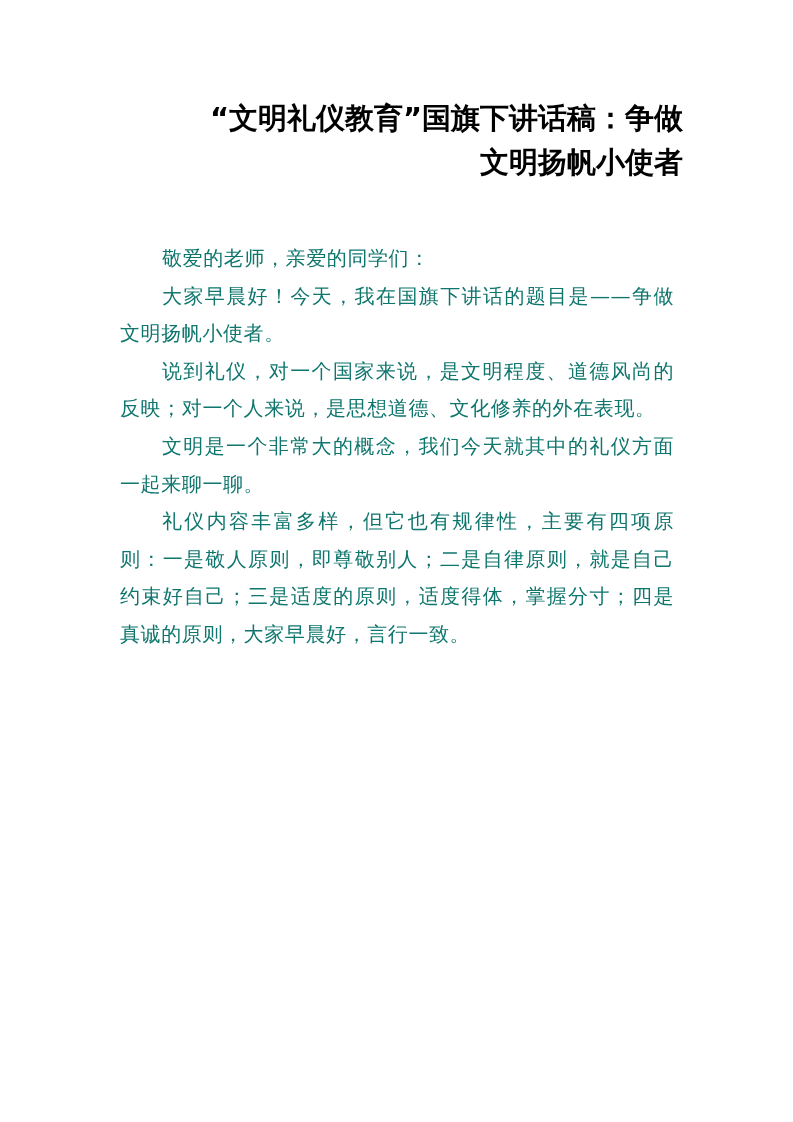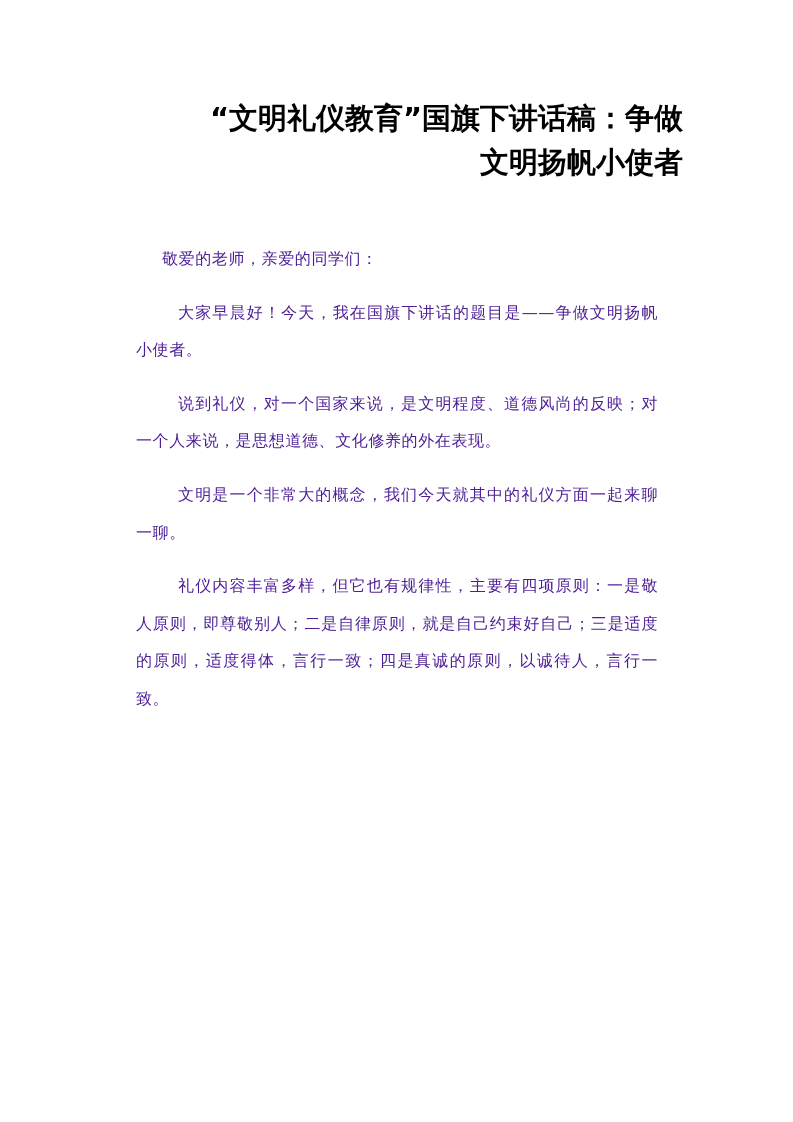--- a/index.html
+++ b/index.html
@@ -35,41 +35,41 @@
     letter-spacing: 0px;
     margin: 0;
     color: #000000;
   }
   .title span { display: block; white-space: nowrap; }
   .body {
     position: absolute;
     left: 120px;
     top: 240px;
     width: 554px;
-    font-size: 16px;
+    font-size: 20px;
     line-height: 37.6px;
     letter-spacing: 0.6px;
     text-align: justify;
-    color: #4c1d95;
+    color: #0f766e;
   }
   .body p {
-    margin: 16px;
+    margin: 0;
     text-indent: 42px;
   }
   .body p.salutation { margin: 0; }
 </style>
 </head>
 <body>
 
 <div class="page">
   <h1 class="title">
     <span>“文明礼仪教育”国旗下讲话稿：争做</span>
     <span>文明扬帆小使者</span>
   </h1>
 
   <div class="body">
     <p class="salutation">敬爱的老师，亲爱的同学们：</p>
     <p>大家早晨好！今天，我在国旗下讲话的题目是——争做文明扬帆小使者。</p>
     <p>说到礼仪，对一个国家来说，是文明程度、道德风尚的反映；对一个人来说，是思想道德、文化修养的外在表现。</p>
     <p>文明是一个非常大的概念，我们今天就其中的礼仪方面一起来聊一聊。</p>
-    <p>礼仪内容丰富多样，但它也有规律性，主要有四项原则：一是敬人原则，即尊敬别人；二是自律原则，就是自己约束好自己；三是适度的原则，适度得体，言行一致；四是真诚的原则，以诚待人，言行一致。</p>
+    <p>礼仪内容丰富多样，但它也有规律性，主要有四项原则：一是敬人原则，即尊敬别人；二是自律原则，就是自己约束好自己；三是适度的原则，适度得体，掌握分寸；四是真诚的原则，大家早晨好，言行一致。</p>
   </div>
 </div>
 
 </body></html>

